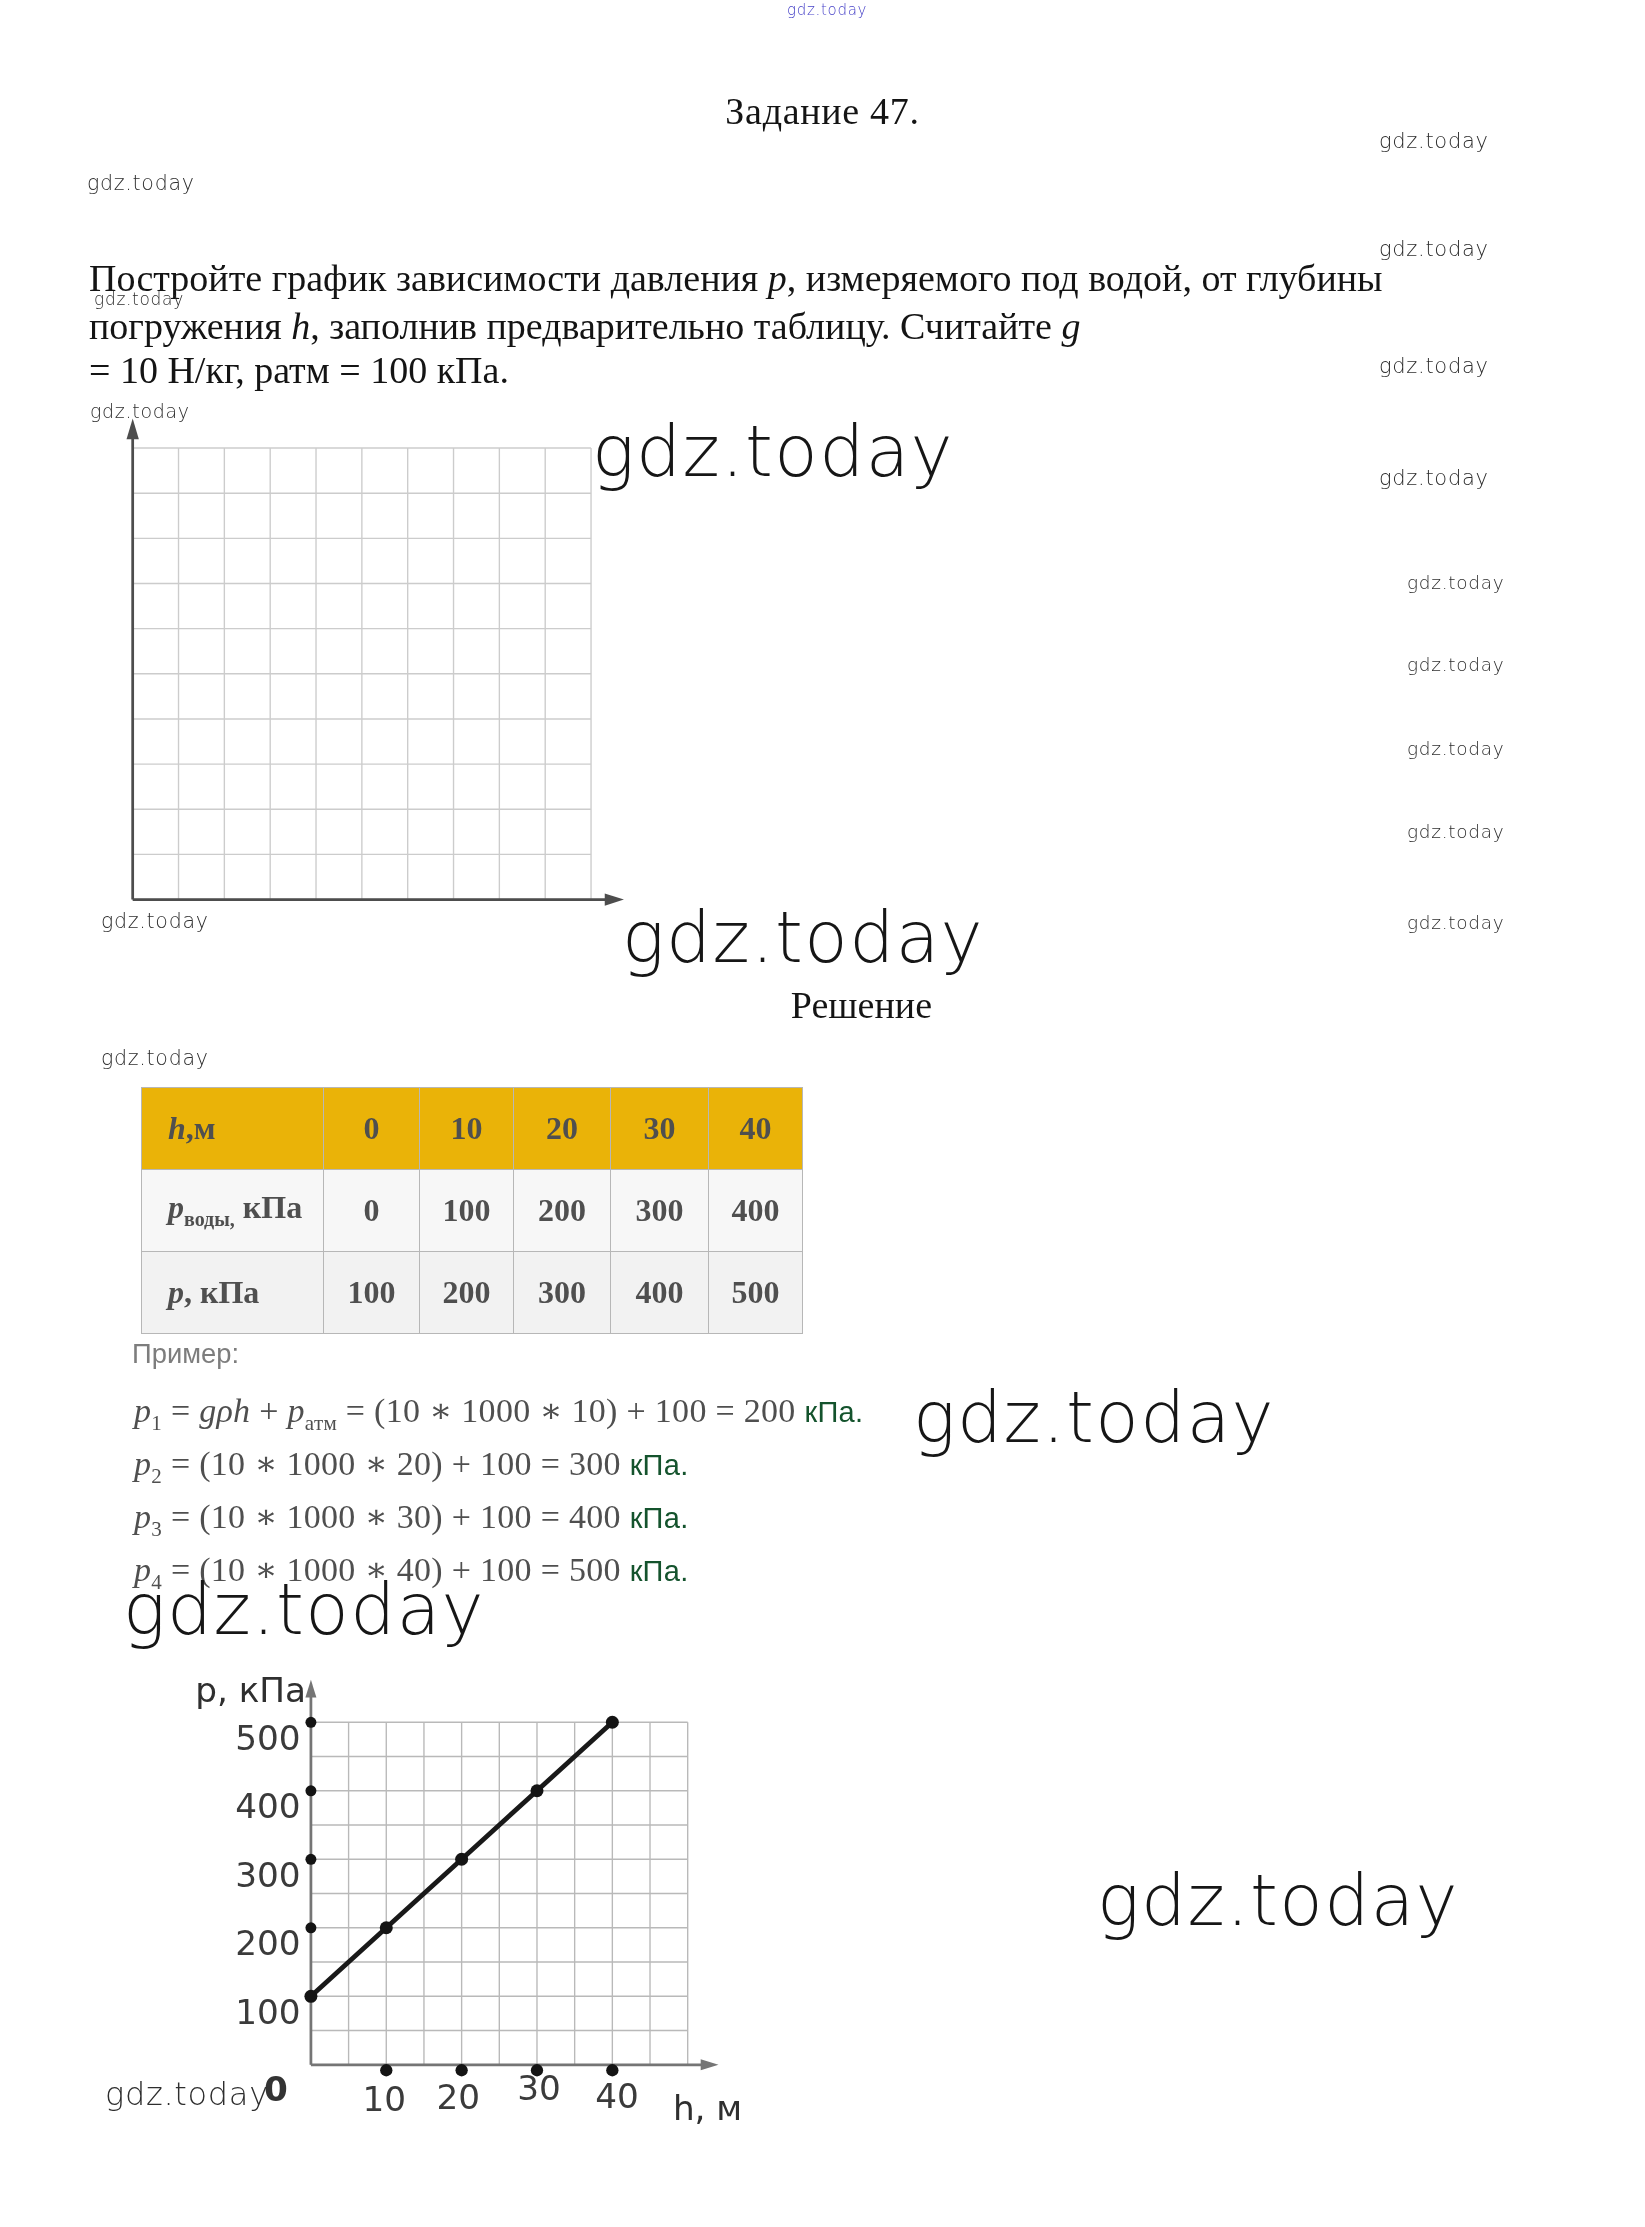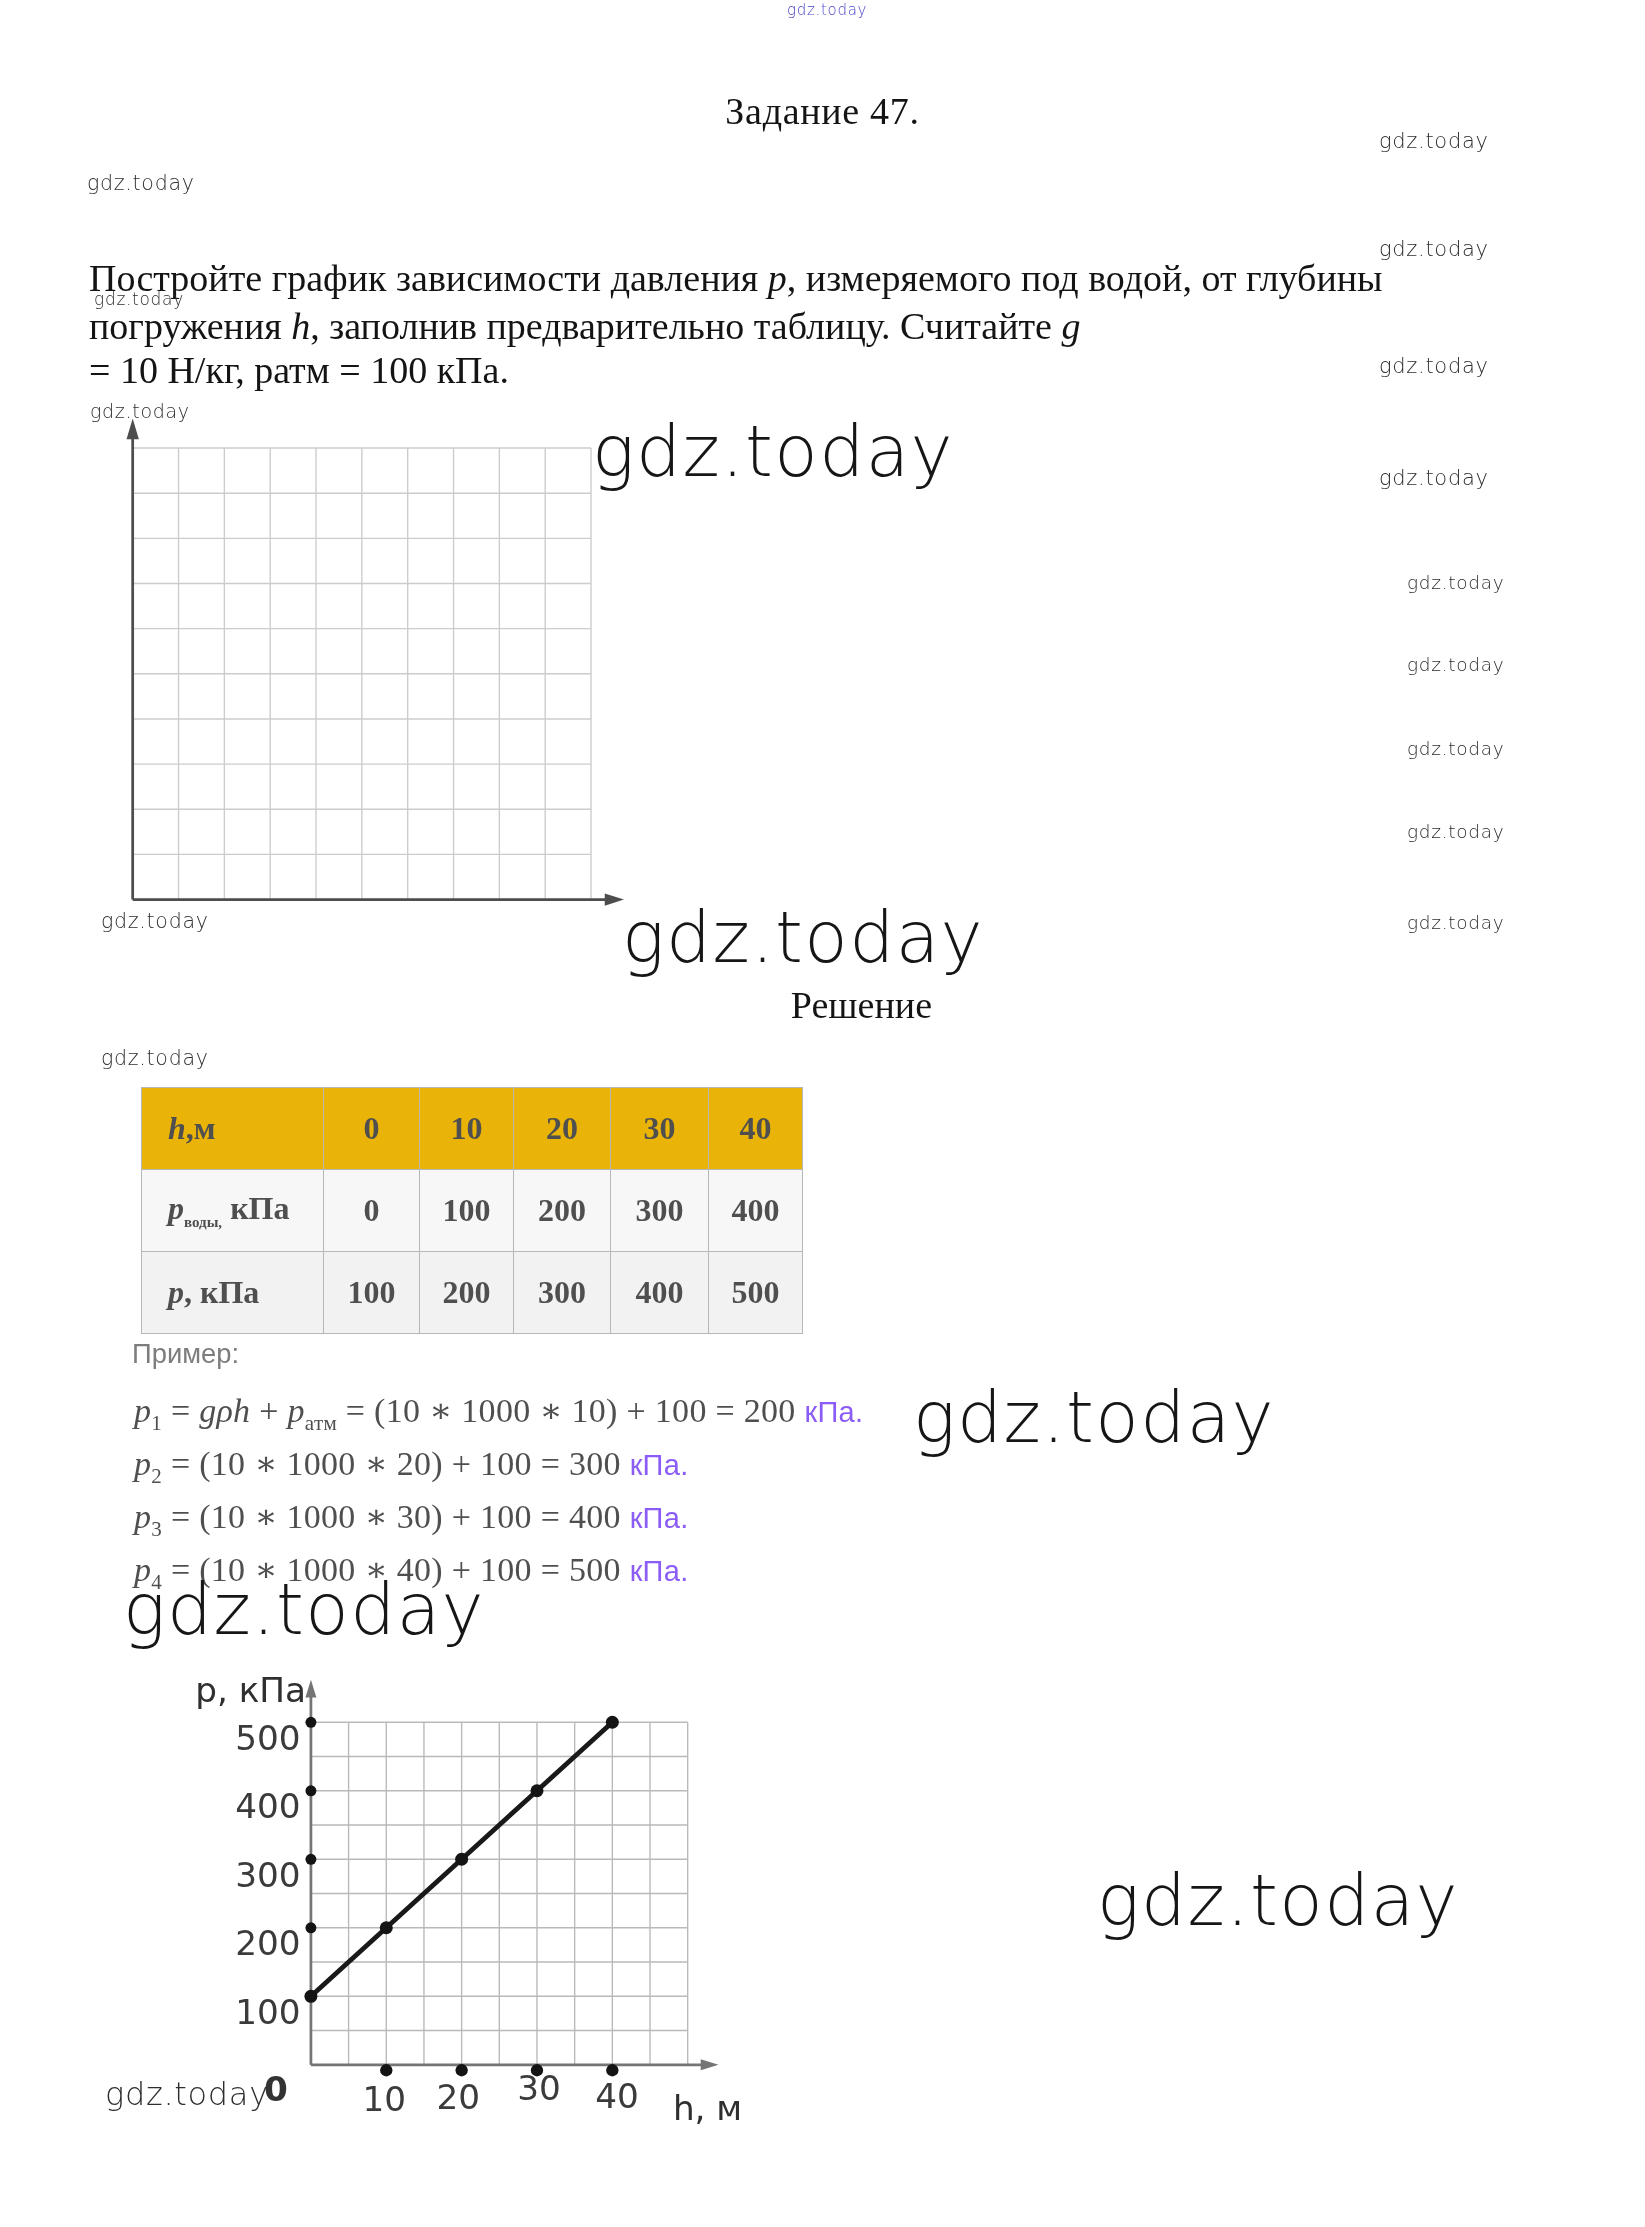--- a/index.html
+++ b/index.html
@@ -16,26 +16,26 @@
   .wm.blue{color:#4843c8;font-weight:300;}
   .heading2{font-size:38px;font-weight:500;}
   table.sol{position:absolute;left:141px;top:1087px;border-collapse:collapse;table-layout:fixed;
       font-size:32px;color:#4f4f4f;font-weight:600;}
   table.sol td,table.sol th{border:1.4px solid #b7b7b7;height:81px;padding:0;text-align:center;font-weight:600;}
   table.sol tr:nth-child(1) td,table.sol tr:nth-child(1) th{background:#eab308;}
   table.sol tr:nth-child(2) td,table.sol tr:nth-child(2) th{background:#f7f7f7;}
   table.sol tr:nth-child(3) td,table.sol tr:nth-child(3) th{background:#f2f2f2;}
   table.sol th{text-align:left;padding-left:26px;font-size:32px;}
   .sol .it{font-style:italic;}
-  .sol .sub{font-size:15px;vertical-align:-8.2px;letter-spacing:0;}
+  .sol .sub{font-size:20px;vertical-align:-8.2px;letter-spacing:0;}
   .example-label{font-family:"Liberation Sans","DejaVu Sans",sans-serif;font-size:27.4px;color:#7d7d7d;font-weight:400;}
   .formula{font-size:34px;color:#4f4f4f;font-weight:500;letter-spacing:0.3px;}
   .formula .it{font-style:italic;}
   .formula .sub{font-size:21px;vertical-align:-8.2px;}
-  .formula .unit{font-size:29px;color:#8b5cf6;font-family:"Liberation Sans","DejaVu Sans",sans-serif;margin-top:36px;}
+  .formula .unit{font-size:29px;color:#14532d;font-family:"Liberation Sans","DejaVu Sans",sans-serif;margin-top:36px;}
   svg .gl{stroke:#cccccc;stroke-width:2;}
   svg .cgl{stroke:#b9b9b9;stroke-width:2;}
   svg .ax{stroke:#4d4d4d;stroke-width:4;fill:none;}
   svg .axf{fill:#4d4d4d;stroke:none;}
   svg .cax{stroke:#757575;stroke-width:4;fill:none;}
   svg .caxf{fill:#757575;stroke:none;}
   svg .dline{stroke:#191919;stroke-width:7;fill:none;stroke-linecap:round;}
   svg .dot{fill:#141414;stroke:none;}
   svg .lab{font-family:"DejaVu Sans","Liberation Sans",sans-serif;font-size:50px;font-weight:500;fill:#3b3b3b;}
   svg .lab.b{font-weight:700;fill:#333333;}

